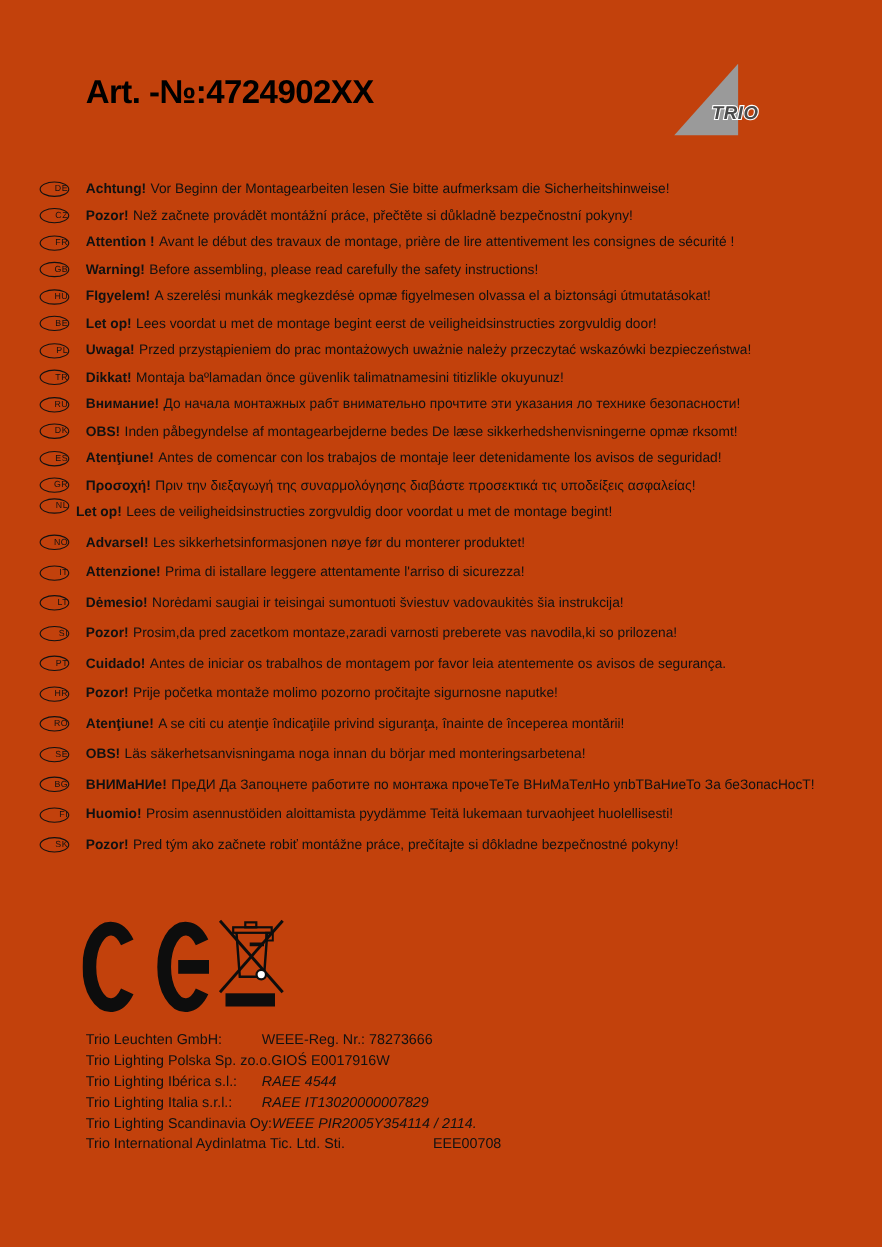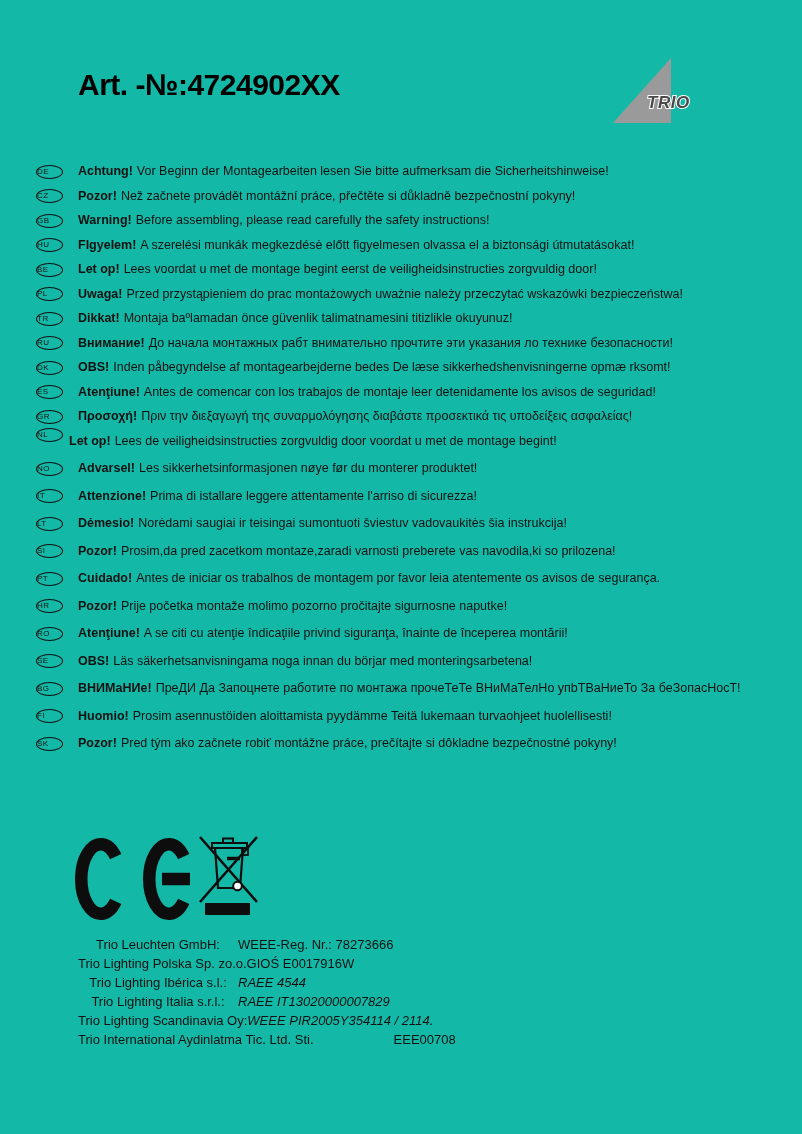--- a/index.html
+++ b/index.html
@@ -1,51 +1,51 @@
 <!DOCTYPE html>
 <html><head>
 <meta charset="utf-8">
 <style>
   html,body{margin:0;padding:0;background:#ffffff;}
   .page{
     position:relative;
     width:802px;height:1134px;
-    background:#14b8a6;
+    background:#c2410c;
     font-family:"Liberation Sans", sans-serif;
     color:#111;
     overflow:hidden;
   }
   
   .title{
     position:absolute;left:78px;top:68px;margin:0;
     font-size:30px;font-weight:700;letter-spacing:-0.5px;color:#000;
   }
   
   .logo{position:absolute;left:608px;top:52px;width:100px;height:74px;}
   
   .warnings{position:absolute;left:0;top:164px;width:802px;}
   .warning-row{display:flex;align-items:center;margin:0 0 9.5px 36px;}
   .warning-row.wide-gap{margin-bottom:12.5px;}
   .lang-badge{
     flex:0 0 auto;width:27px;height:14px;
     border:1.3px solid #111;border-radius:50%;
-    display:flex;align-items:center;justify-content:flex-start;
+    display:flex;align-items:center;justify-content:flex-end;
     font-size:8px;letter-spacing:0.5px;color:#111;line-height:1;
     box-sizing:border-box;
   }
   .warning-row.nl .lang-badge{transform:translateY(-6px);}
   .warning-row.nl .warning-text{margin-left:6px;}
   .warning-text{margin-left:15px;font-size:12.5px;line-height:15px;white-space:nowrap;}
   .warning-text .kw{font-weight:700;margin-right:4px;}
   
   .symbols{position:absolute;left:75px;top:836px;width:220px;height:92px;}
   
   .company{position:absolute;left:78px;top:938px;width:660px;}
   .company-row{display:flex;font-size:13px;line-height:13.5px;margin-bottom:5.5px;white-space:nowrap;}
-  .c-label{min-width:160px;text-align:center;}
+  .c-label{min-width:160px;}
   .c-value{margin-left:0;}
   .c-value.italic{font-style:italic;}
   .c-value.far{margin-left:80px;}
 </style>
 </head>
 <body>
 
 <div class="page">
 
   <h1 class="title">Art. -№:4724902XX</h1>
@@ -65,33 +65,39 @@
       <span class="warning-text"><b class="kw">Achtung!</b><span>Vor Beginn der Montagearbeiten lesen Sie bitte aufmerksam die Sicherheitshinweise!</span></span>
     </div>
 
     <div class="warning-row">
       <span class="lang-badge">
           <span>CZ</span>
         </span>
       <span class="warning-text"><b class="kw">Pozor!</b><span>Než začnete provádět montážní práce, přečtěte si důkladně bezpečnostní pokyny!</span></span>
     </div>
 
+    <div class="warning-row">
+      <span class="lang-badge">
+          <span>FR</span>
+        </span>
+      <span class="warning-text"><b class="kw">Attention !</b><span>Avant le début des travaux de montage, prière de lire attentivement les consignes de sécurité !</span></span>
+    </div>
 
     <div class="warning-row">
       <span class="lang-badge">
           <span>GB</span>
         </span>
       <span class="warning-text"><b class="kw">Warning!</b><span>Before assembling, please read carefully the safety instructions!</span></span>
     </div>
 
     <div class="warning-row">
       <span class="lang-badge">
           <span>HU</span>
         </span>
-      <span class="warning-text"><b class="kw">FIgyelem!</b><span>A szerelési munkák megkezdésė előtt figyelmesen olvassa el a biztonsági útmutatásokat!</span></span>
+      <span class="warning-text"><b class="kw">FIgyelem!</b><span>A szerelési munkák megkezdésė opmæ figyelmesen olvassa el a biztonsági útmutatásokat!</span></span>
     </div>
 
     <div class="warning-row">
       <span class="lang-badge">
           <span>BE</span>
         </span>
       <span class="warning-text"><b class="kw">Let op!</b><span>Lees voordat u met de montage begint eerst de veiligheidsinstructies zorgvuldig door!</span></span>
     </div>
 
     <div class="warning-row">

